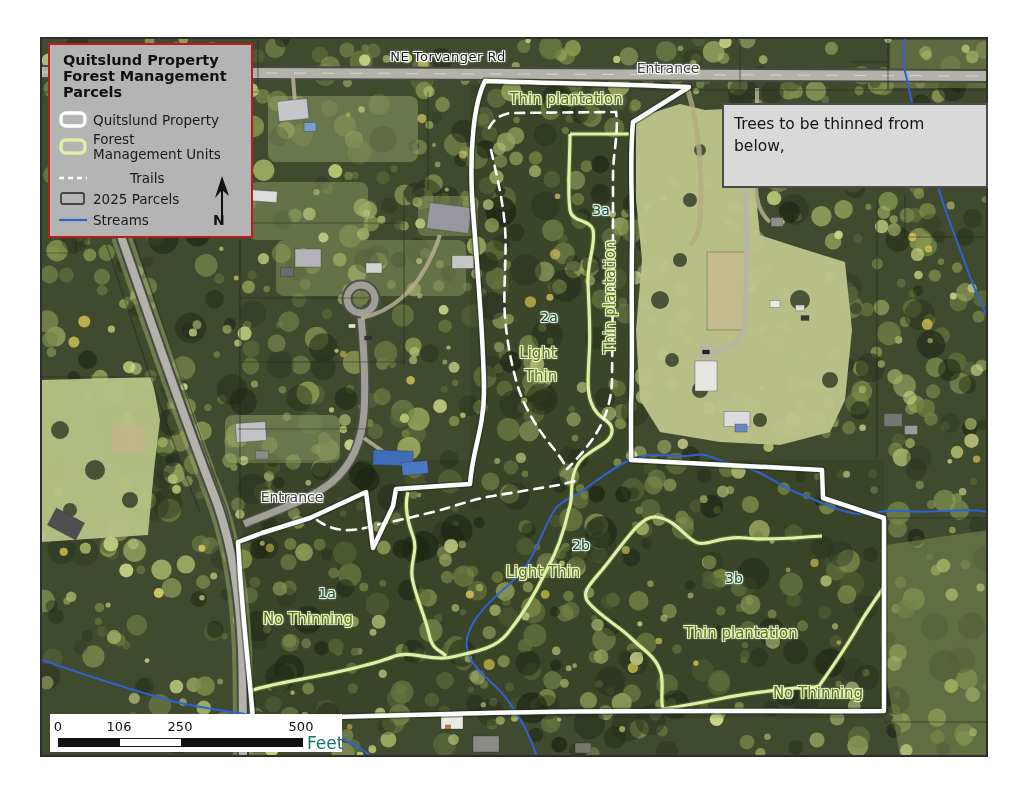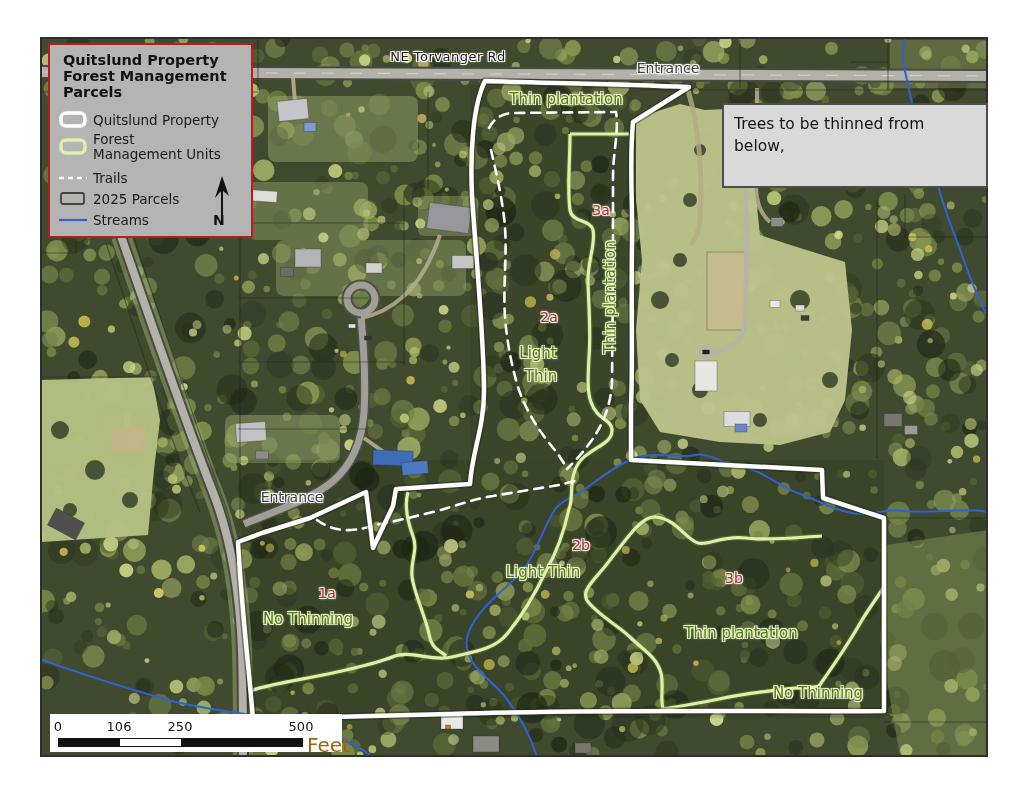--- a/index.html
+++ b/index.html
@@ -8,39 +8,39 @@
   #map-svg{position:absolute;left:0;top:0;}
   #map-frame{position:absolute;left:40px;top:37px;width:944px;height:716px;
              border:2px solid #2e2e2e;pointer-events:none;}
   .map-label{position:absolute;transform:translate(-50%,-50%);white-space:pre;line-height:1.1;}
   .lbl-road{font-size:13px;color:#1c1c1c;letter-spacing:.5px;
     text-shadow:-1px -1px 0 #fff,1px -1px 0 #fff,-1px 1px 0 #fff,1px 1px 0 #fff,0 0 3px #fff,0 0 3px #fff;}
   .lbl-entrance{font-size:14px;color:#404040;
     text-shadow:-1px -1px 0 #fff,1px -1px 0 #fff,-1px 1px 0 #fff,1px 1px 0 #fff,0 0 3px #fff,0 0 3px #fff;}
   .lbl-unit-name{font-size:15px;color:#567a12;
     text-shadow:-1px -1px 0 #eef6cc,1px -1px 0 #eef6cc,-1px 1px 0 #eef6cc,1px 1px 0 #eef6cc,0 0 3px #eef6cc,0 0 3px #eef6cc;}
-  .lbl-unit-id{font-size:14px;color:#be185d;
+  .lbl-unit-id{font-size:14px;color:#0c4a6e;
     text-shadow:-1px -1px 0 #eef6cc,1px -1px 0 #eef6cc,-1px 1px 0 #eef6cc,1px 1px 0 #eef6cc,0 0 3px #eef6cc,0 0 3px #eef6cc;}
   #legend{position:absolute;left:48px;top:43px;width:205px;height:195px;
           background:#b4b4b4;border:2px solid #b91c1c;box-sizing:border-box;}
   #legend-title{position:absolute;left:13px;top:7px;font-size:14.5px;font-weight:bold;
                 color:#111;line-height:16px;}
   .legend-row{position:absolute;left:6px;height:22px;display:flex;align-items:center;}
   .legend-sym{width:34px;height:20px;flex:0 0 34px;}
   .legend-lab{font-size:13.5px;color:#1a1a1a;line-height:15px;margin-left:3px;}
   #north-arrow{position:absolute;right:16px;bottom:6px;}
   #note-box{position:absolute;left:722px;top:103px;width:266px;height:85px;box-sizing:border-box;
             background:#d9d9d9;border:2px solid #4d4d4d;padding:8px 10px;
             font-size:15.5px;color:#141414;line-height:22px;}
   #scalebar{position:absolute;left:50px;top:714px;width:292px;height:38px;background:#ffffff;}
   .sb-tick{position:absolute;top:5px;transform:translateX(-50%);font-size:13px;color:#111;}
   #sb-bar{position:absolute;left:8px;top:24px;width:243px;height:7px;border:1px solid #111;
           box-sizing:content-box;display:flex;}
   .sb-seg{height:100%;}
-  #sb-unit{position:absolute;left:257px;top:19px;font-size:20px;color:#a16207;}
+  #sb-unit{position:absolute;left:257px;top:19px;font-size:17px;color:#0f766e;}
 </style>
 </head>
 <body>
 
 <div id="page">
   <svg id="map-svg" width="1024" height="791" viewBox="0 0 1024 791">
       <defs>
         <clipPath id="mapclip">
           <rect x="42" y="39" width="944" height="716"></rect>
         </clipPath>
@@ -1624,21 +1624,21 @@
             </svg></span>
           <span class="legend-lab" style="white-space: pre;">Quitslund Property</span>
         </div>
         <div class="legend-row" style="top: 86px; height: 32px;">
           <span class="legend-sym"><svg width="34" height="20">
               <rect x="5" y="3" width="24" height="13" rx="5" fill="none" stroke="#dff0a8" stroke-width="3.5"></rect>
             </svg></span>
           <span class="legend-lab" style="white-space: pre;">Forest
 Management Units</span>
         </div>
-        <div class="legend-row" style="top: 122px;">
+        <div class="legend-row" style="top: 122px; gap: 37px;">
           <span class="legend-sym"><svg width="34" height="20">
               <line x1="3" y1="10" x2="31" y2="10" stroke="#ffffff" stroke-width="2.6" stroke-dasharray="5,4"></line>
             </svg></span>
           <span class="legend-lab" style="white-space: pre;">Trails</span>
         </div>
         <div class="legend-row" style="top: 143px;">
           <span class="legend-sym"><svg width="34" height="20">
               <rect x="5" y="4" width="23" height="11" rx="2" fill="none" stroke="#44443e" stroke-width="1.8"></rect>
             </svg></span>
           <span class="legend-lab" style="white-space: pre;">2025 Parcels</span>

